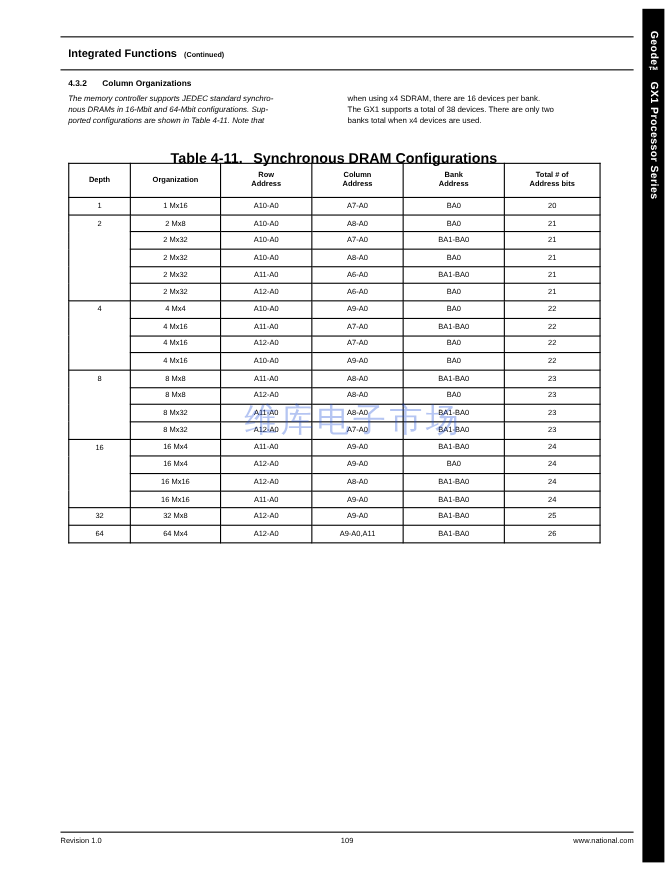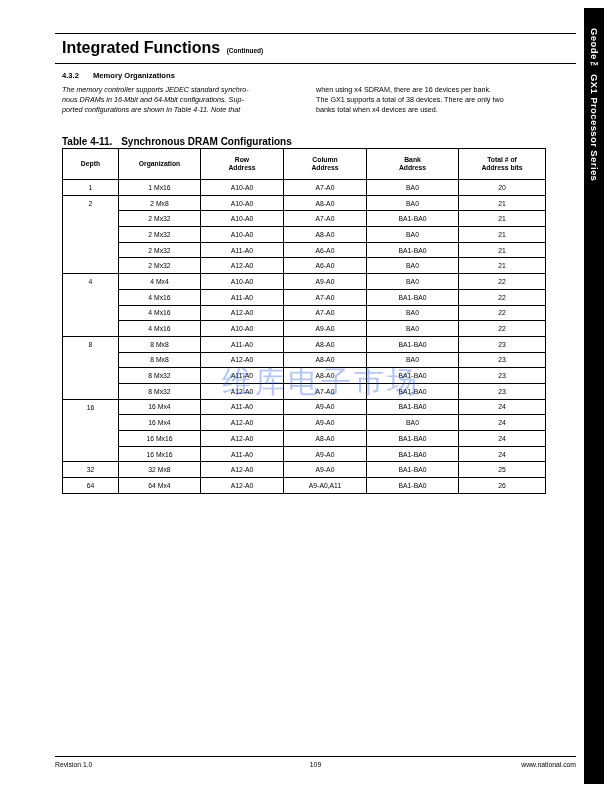--- a/index.html
+++ b/index.html
@@ -27,42 +27,42 @@
     padding-top:20px;
   }
 
   
   .page-header {
     position:absolute; left:55px; top:33px; width:521px;
     border-top:1px solid #000;
     border-bottom:1px solid #000;
     padding:5px 0 6px 7px;
   }
-  .page-header-title { font-size:16px; font-weight:bold; display:inline; }
+  .page-header-title { font-size:10px; font-weight:bold; display:inline; }
   .page-header-cont  { font-size:6.5px; font-weight:bold; display:inline; margin-left:2px; }
 
   
   .section-heading {
     position:absolute; left:62px; top:71px;
     font-size:7.6px; font-weight:bold;
   }
   .section-number { display:inline-block; margin-right:12px;text-align:right; }
 
   
   .body-col {
     position:absolute; top:85px;
     font-size:7.2px; line-height:10px;
   }
   .body-col.left  { left:62px;  width:246px;font-style:italic; }
   .body-col.right { left:316px; width:262px; }
 
   
   .table-title {
     position:absolute; left:62px; top:136px; width:483px;
-    font-size:10px; font-weight:bold;
+    text-align:center; font-size:13px; font-weight:bold;
   }
   .table-title .tt-label { margin-right:6px; }
   table.dram {
     position:absolute; left:62px; top:148px; width:483px;
     border-collapse:collapse; table-layout:fixed;
   }
   table.dram th, table.dram td {
     border:1px solid #000;
     font-size:6.8px;
     text-align:center;
@@ -104,21 +104,21 @@
   <div class="side-bar-text">Geode™ GX1 Processor Series</div>
 </div>
 
 <div class="page-header">
   <span class="page-header-title">Integrated Functions</span>
   <span class="page-header-cont">(Continued)</span>
 </div>
 
 <div class="section-heading">
   <span class="section-number">4.3.2</span>
-  <span>Memory Organizations</span>
+  <span>Column Organizations</span>
 </div>
 
 <div class="body-col left pre">The memory controller supports JEDEC standard synchro-
 nous DRAMs in 16-Mbit and 64-Mbit configurations. Sup-
 ported configurations are shown in Table 4-11. Note that</div>
 <div class="body-col right pre">when using x4 SDRAM, there are 16 devices per bank.
 The GX1 supports a total of 38 devices. There are only two
 banks total when x4 devices are used.</div>
 
 <div class="table-title">

